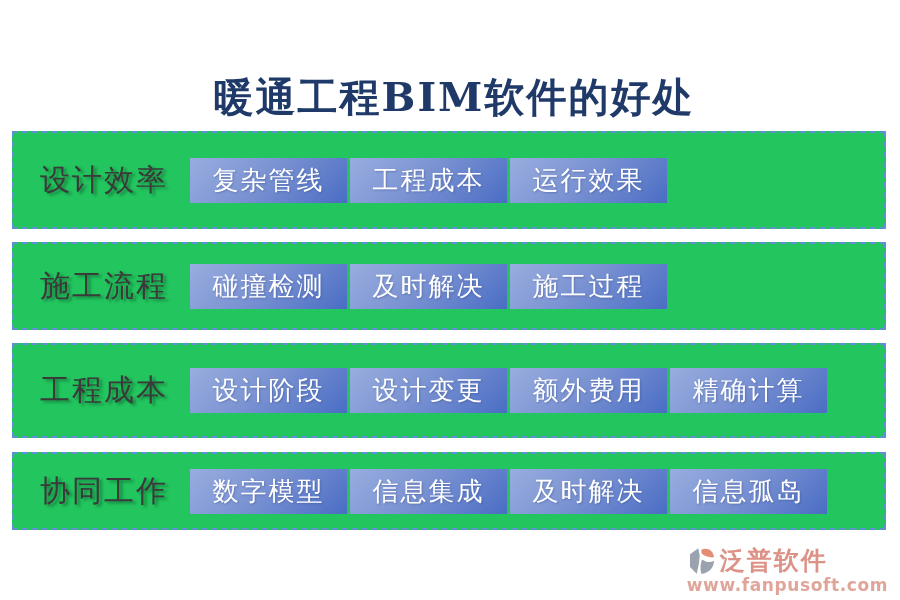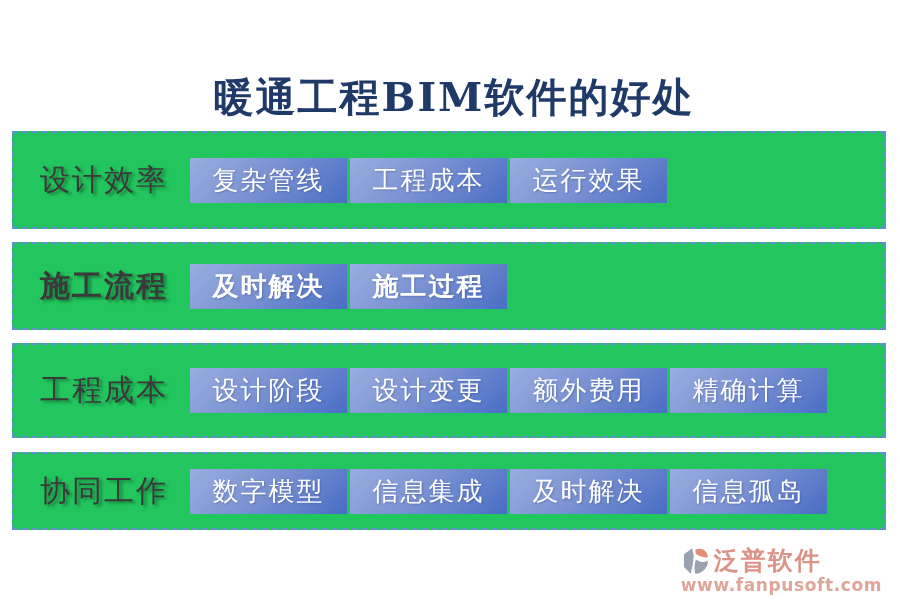--- a/index.html
+++ b/index.html
@@ -32,21 +32,21 @@
     left: 12px;
     width: 874px;
     box-sizing: border-box;
     border: 2px dashed #5f90d2;
     display: flex;
     align-items: center;
     padding-left: 26px;
     background: #22c55e;
   }
   .row-0 { top: 131px; height: 98px; }
-  .row-1 { top: 242px; height: 88px; font-weight: bold; }
+  .row-1 { top: 242px; height: 88px; }
   .row-2 { top: 343px; height: 95px; }
   .row-3 { top: 452px; height: 78px; }
 
   .row-label {
     width: 150px;
     flex: 0 0 150px;
     font-size: 30px;
     letter-spacing: 2px;
     color: #3a3a3a;
     text-shadow: 3px 2px 3px rgba(0,0,0,0.35);
@@ -68,21 +68,21 @@
     letter-spacing: 2px;
     background: linear-gradient(135deg, #98addf 0%, #7b93d2 45%, #4a6dc4 100%);
     text-shadow: 1px 1px 2px rgba(40,60,120,0.35);
     white-space: nowrap;
     cursor: default;
   }
 
   
   .brandmark {
     position: absolute;
-    right: 18px;
+    right: 12px;
     bottom: 5px;
     display: flex;
     flex-direction: column;
     align-items: flex-start;
   }
   .brand-top {
     display: flex;
     align-items: center;
     gap: 3px;
   }
@@ -115,20 +115,21 @@
     <div class="chips">
       <div class="chip">复杂管线</div>
       <div class="chip">工程成本</div>
       <div class="chip">运行效果</div>
     </div>
   </section>
 
   <section class="row row-1">
     <div class="row-label">施工流程</div>
     <div class="chips">
+      <div class="chip">碰撞检测</div>
       <div class="chip">及时解决</div>
       <div class="chip">施工过程</div>
     </div>
   </section>
 
   <section class="row row-2">
     <div class="row-label">工程成本</div>
     <div class="chips">
       <div class="chip">设计阶段</div>
       <div class="chip">设计变更</div>

